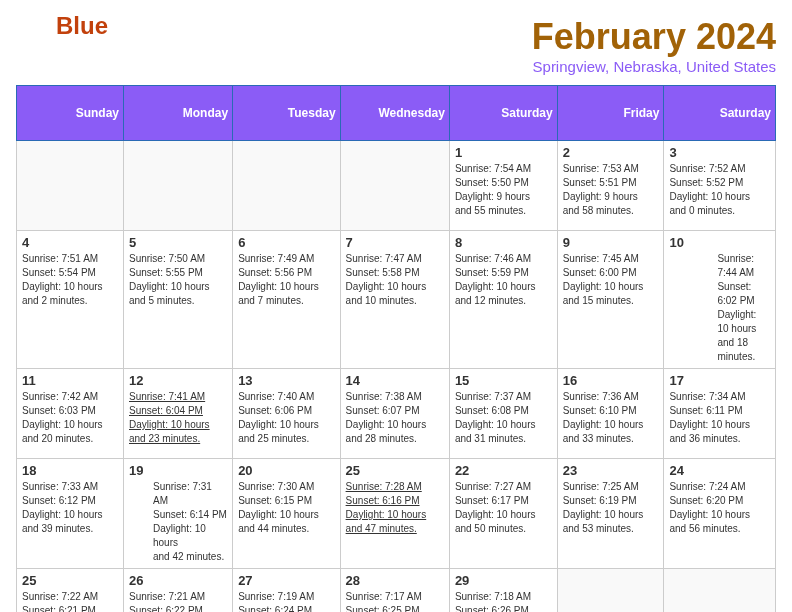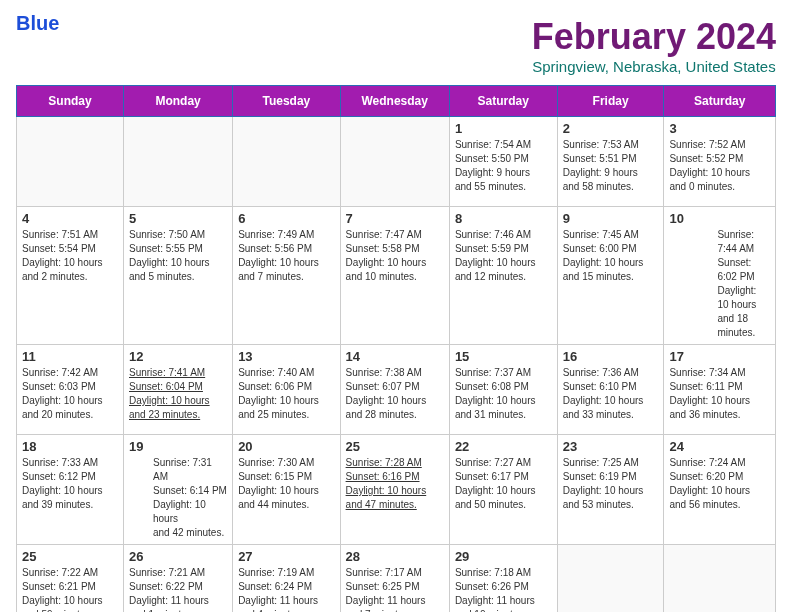--- a/index.html
+++ b/index.html
@@ -24,37 +24,36 @@
     .logo-top-row {
       display: flex;
       align-items: center;
     }
     .title-area {
       text-align: right;
     }
     .month-title {
       font-size: 36px;
       font-weight: bold;
-      color: #701a75;
+      color: #a16207;
     }
     .location-subtitle {
       font-size: 15px;
-      color: #0f766e;
-      text-align: center;
+      color: #8b5cf6;
     }
     .calendar-table {
       width: 100%;
       border-collapse: collapse;
       font-size: 11px;
     }
     .calendar-table th {
-      background-color: #a21caf;
+      background-color: #8b5cf6;
       color: #fff;
-      padding: 8px 4px;
-      text-align: center;
+      padding: 20px 4px;
+      text-align: right;
       font-size: 12px;
       font-weight: bold;
       border: 1px solid #2a6ab5;
     }
     .calendar-table td {
       border: 1px solid #ccc;
       vertical-align: top;
       padding: 4px 5px;
       width: 113px;
       height: 90px;
@@ -74,21 +73,21 @@
       font-size: 10px;
       line-height: 1.4;
       color: #333;
     }
   </style>
 </head>
 <body>
 
 <div class="header-area">
   <div class="logo">
-    <span style="font-size:20px;font-weight:bold;color:#1d4ed8;margin-top:-4px;">Blue</span>
+    <span style="font-size:24px;font-weight:bold;color:#c2410c;margin-top:-4px;margin-left:40px;">Blue</span>
   </div>
   <div class="title-area">
     <div class="month-title">February 2024</div>
     <div class="location-subtitle">Springview, Nebraska, United States</div>
   </div>
 </div>
 
 <table class="calendar-table">
   <thead>
     <tr>

